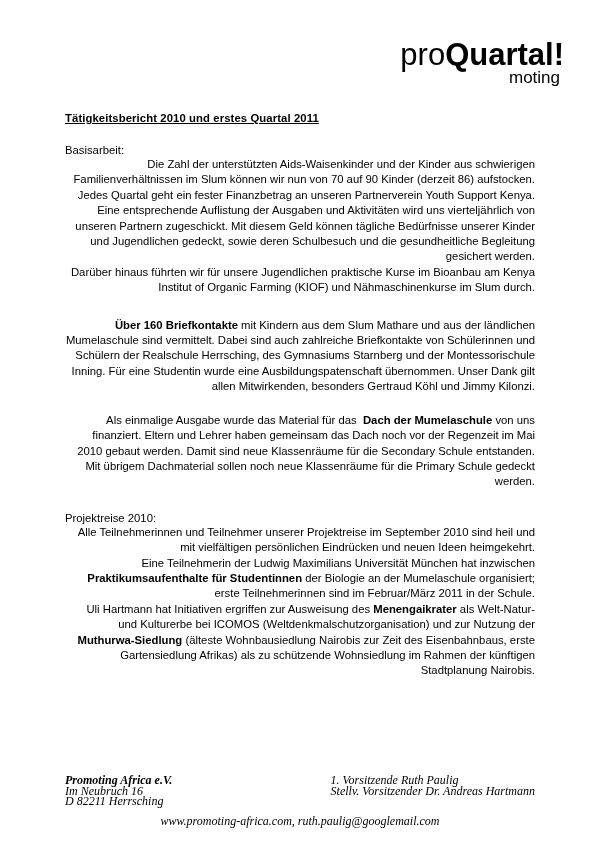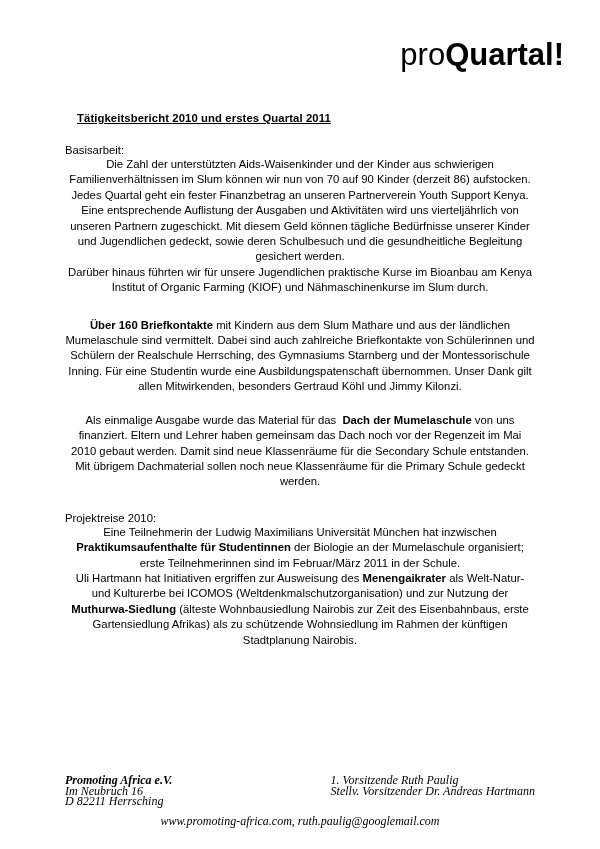--- a/index.html
+++ b/index.html
@@ -53,36 +53,36 @@
   .content {
     position: absolute;
     left: 65px;
     top: 112px;
     width: 470px;
   }
   .doc-title {
     font-size: 11.3px;
     font-weight: bold;
     text-decoration: underline;
-    margin: 0 0 20px 12px;
+    margin: 0 0 20px 0;
     color: #000;
     letter-spacing: 0.1px;
   }
   .section-head {
     font-size: 11.3px;
     font-weight: normal;
     margin: 0 0 1px 0;
     color: #000;
   }
   p.para {
     font-size: 11.3px;
     line-height: 15.4px;
     margin: 0;
     color: #000;
-    text-align: center;
+    text-align: right;
   }
   .gap-md { height: 18px; }
   .gap-lg { height: 22px; }
   b { font-weight: bold; }
   
   .footer {
     position: absolute;
     left: 65px;
     top: 775px;
     width: 470px;
@@ -108,20 +108,21 @@
     line-height: 11px;
   }
 </style>
 </head>
 <body>
 
 <div class="page">
 
   <div class="logo">
     <div class="logo-line1"><span class="logo-pro">pro</span><span class="logo-africa">Quartal!</span></div>
+    <div class="logo-line2">moting</div>
   </div>
 
   <div class="content">
 
     <div class="doc-title">Tätigkeitsbericht 2010 und erstes Quartal 2011</div>
 
     <div class="section-head">Basisarbeit:</div>
     <p class="para">Die Zahl der unterstützten Aids-Waisenkinder und der Kinder aus schwierigen Familienverhältnissen im Slum können wir nun von 70 auf 90 Kinder (derzeit 86) aufstocken. Jedes Quartal geht ein fester Finanzbetrag an unseren Partnerverein Youth Support Kenya. Eine entsprechende Auflistung der Ausgaben und Aktivitäten wird uns vierteljährlich von unseren Partnern zugeschickt. Mit diesem Geld können tägliche Bedürfnisse unserer Kinder und Jugendlichen gedeckt, sowie deren Schulbesuch und die gesundheitliche Begleitung gesichert werden.</p>
     <p class="para">Darüber hinaus führten wir für unsere Jugendlichen praktische Kurse im Bioanbau am Kenya Institut of Organic Farming (KIOF) und Nähmaschinenkurse im Slum durch.</p>
 
@@ -129,20 +130,21 @@
 
     <p class="para"><b>Über 160 Briefkontakte</b> mit Kindern aus dem Slum Mathare und aus der ländlichen Mumelaschule sind vermittelt. Dabei sind auch zahlreiche Briefkontakte von Schülerinnen und Schülern der Realschule Herrsching, des Gymnasiums Starnberg und der Montessorischule Inning. Für eine Studentin wurde eine Ausbildungspatenschaft übernommen. Unser Dank gilt allen Mitwirkenden, besonders Gertraud Köhl und Jimmy Kilonzi.</p>
 
     <div class="gap-md"></div>
 
     <p class="para">Als einmalige Ausgabe wurde das Material für das <b>&nbsp;Dach der Mumelaschule</b> von uns finanziert. Eltern und Lehrer haben gemeinsam das Dach noch vor der Regenzeit im Mai 2010 gebaut werden. Damit sind neue Klassenräume für die Secondary Schule entstanden. Mit übrigem Dachmaterial sollen noch neue Klassenräume für die Primary Schule gedeckt werden.</p>
 
     <div class="gap-lg"></div>
 
     <div class="section-head">Projektreise 2010:</div>
+    <p class="para">Alle Teilnehmerinnen und Teilnehmer unserer Projektreise im September 2010 sind heil und mit vielfältigen persönlichen Eindrücken und neuen Ideen heimgekehrt.</p>
     <p class="para">Eine Teilnehmerin der Ludwig Maximilians Universität München hat inzwischen <b>Praktikumsaufenthalte für Studentinnen</b> der Biologie an der Mumelaschule organisiert; erste Teilnehmerinnen sind im Februar/März 2011 in der Schule.</p>
     <p class="para">Uli Hartmann hat Initiativen ergriffen zur Ausweisung des <b>Menengaikrater</b> als Welt-Natur- und Kulturerbe bei ICOMOS (Weltdenkmalschutzorganisation) und zur Nutzung der <b>Muthurwa-Siedlung</b> (älteste Wohnbausiedlung Nairobis zur Zeit des Eisenbahnbaus, erste Gartensiedlung Afrikas) als zu schützende Wohnsiedlung im Rahmen der künftigen Stadtplanung Nairobis.</p>
 
   </div>
 
   <div class="footer">
     <div class="footer-top">
       <div class="footer-left">
         <div class="org">Promoting Africa e.V.</div>
         <div>Im Neubruch 16</div>

